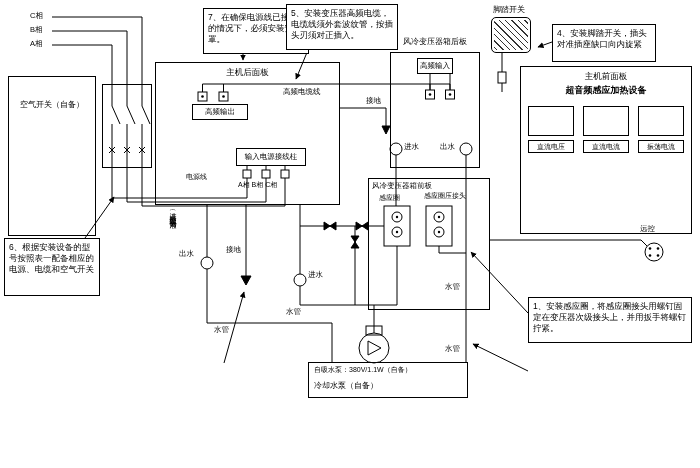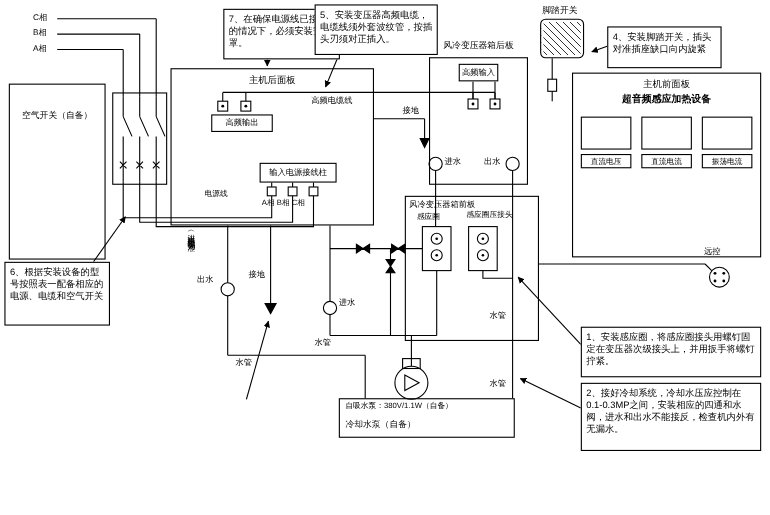--- a/index.html
+++ b/index.html
@@ -198,16 +198,15 @@
 
   <div class="box" style="left:308px;top:362px;width:160px;height:36px"></div>
   <div class="t" style="left:314px;top:366px;font-size:7px">自吸水泵：380V/1.1W（自备）</div>
   <div class="t" style="left:314px;top:381px;font-size:8px">冷却水泵（自备）</div>
 
   <div class="callout" style="left:203px;top:8px;width:106px;height:46px">7、在确保电源线已接好的情况下，必须安装安全罩。</div>
   <div class="callout" style="left:286px;top:4px;width:112px;height:46px">5、安装变压器高频电缆，电缆线须外套波纹管，按插头刃须对正插入。</div>
   <div class="callout" style="left:552px;top:24px;width:104px;height:38px">4、安装脚踏开关，插头对准插座缺口向内旋紧</div>
   <div class="callout" style="left:4px;top:238px;width:96px;height:58px">6、根据安装设备的型号按照表一配备相应的电源、电缆和空气开关</div>
   <div class="callout" style="left:528px;top:297px;width:164px;height:46px">1、安装感应圈，将感应圈接头用螺钉固定在变压器次级接头上，并用扳手将螺钉拧紧。</div>
-  <div class="callout" style="left:528px;top:348px;width:164px;height:62px">2、接好冷却系统，冷却水压应控制在0.1-0.3MP之间，安装相应的四通和水阀，进水和出水不能接反，检查机内外有无漏水。</div>
 
 
 </div>
 
 </body></html>

